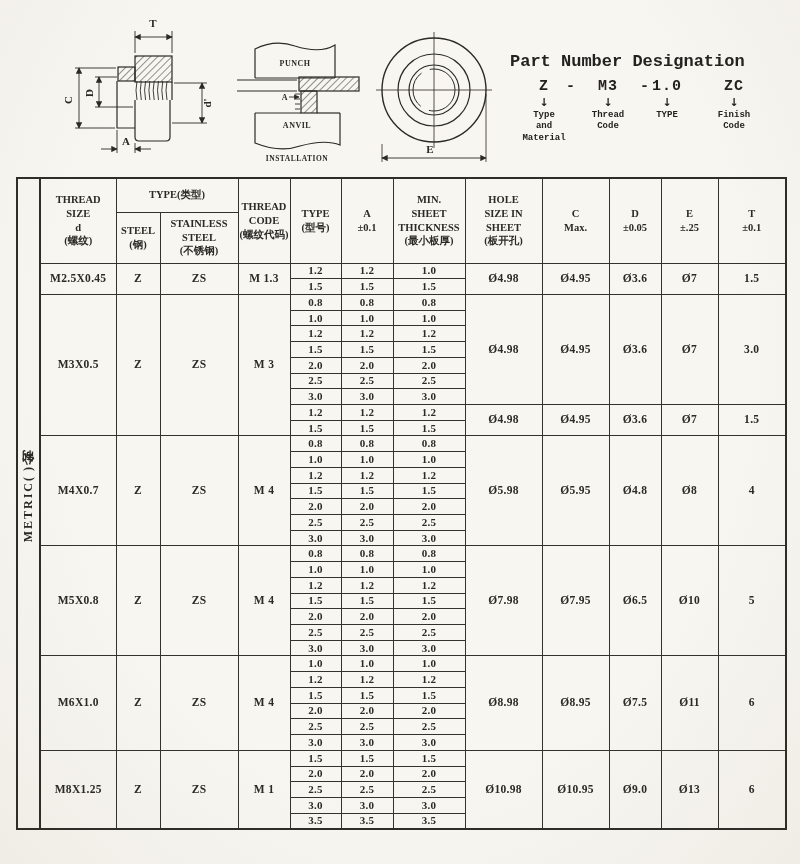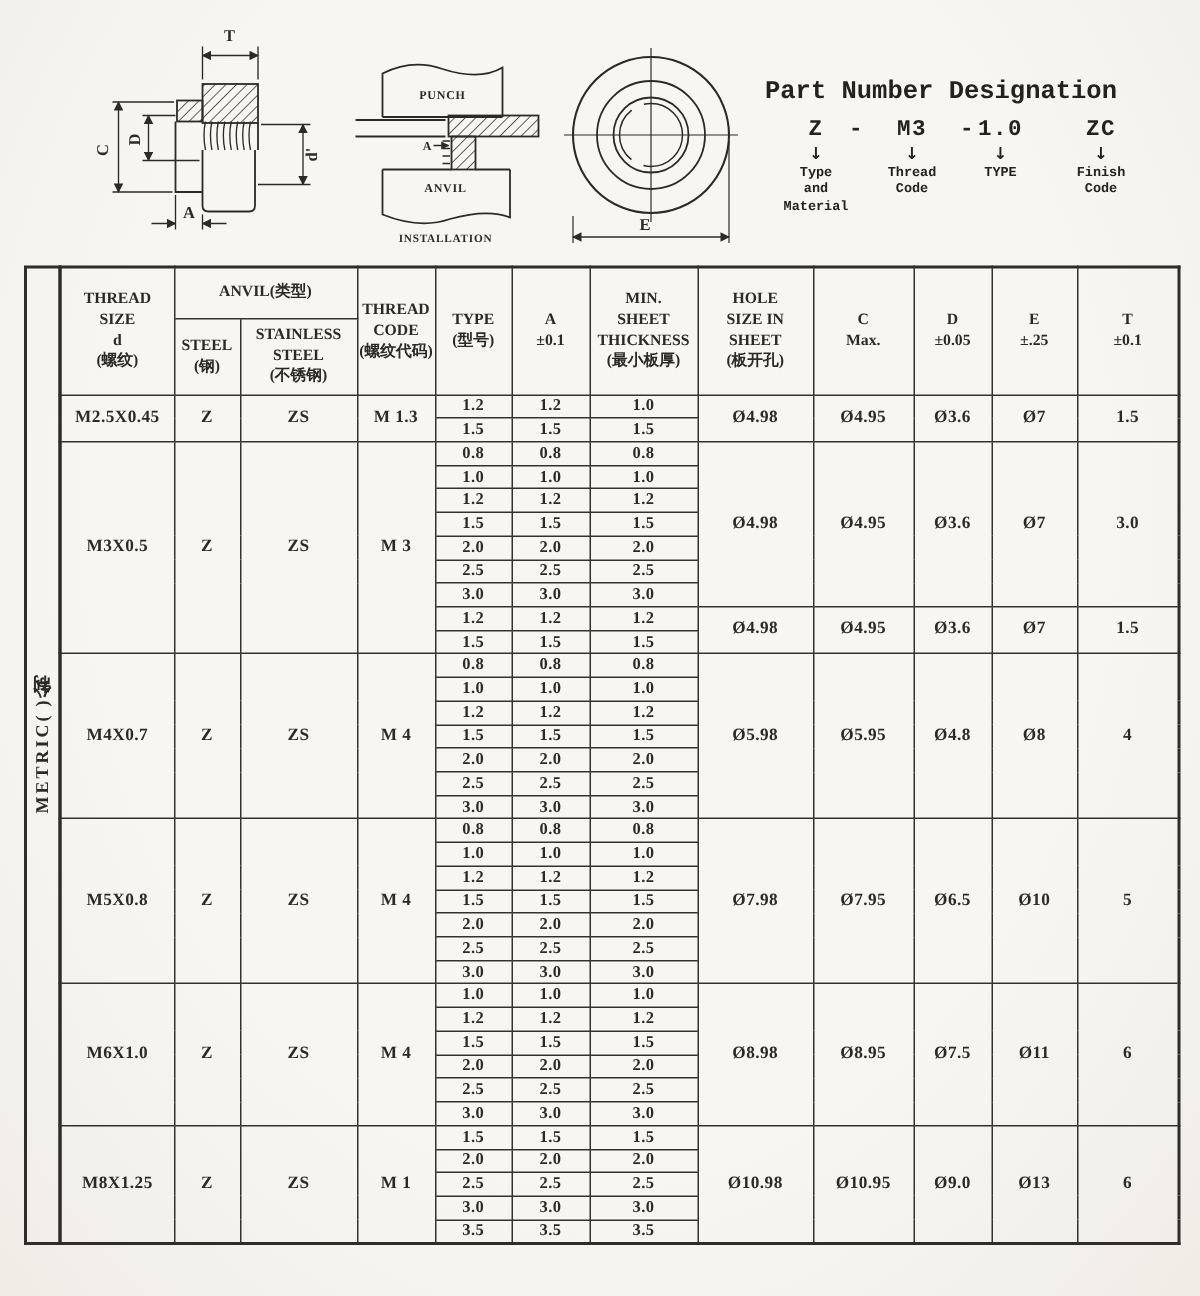--- a/index.html
+++ b/index.html
@@ -188,21 +188,21 @@
         <col style="width:52px">
         <col style="width:57px">
         <col style="width:68px">
     </colgroup>
     <thead>
       <tr>
         <th rowspan="2">THREAD
 SIZE
 d
 (螺纹)</th>
-        <th colspan="2">ANVIL(类型)</th>
+        <th colspan="2">TYPE(类型)</th>
         <th rowspan="2">THREAD
 CODE
 (螺纹代码)</th>
         <th rowspan="2">TYPE
 (型号)</th>
         <th rowspan="2">A
 ±0.1</th>
         <th rowspan="2">MIN.
 SHEET
 THICKNESS

